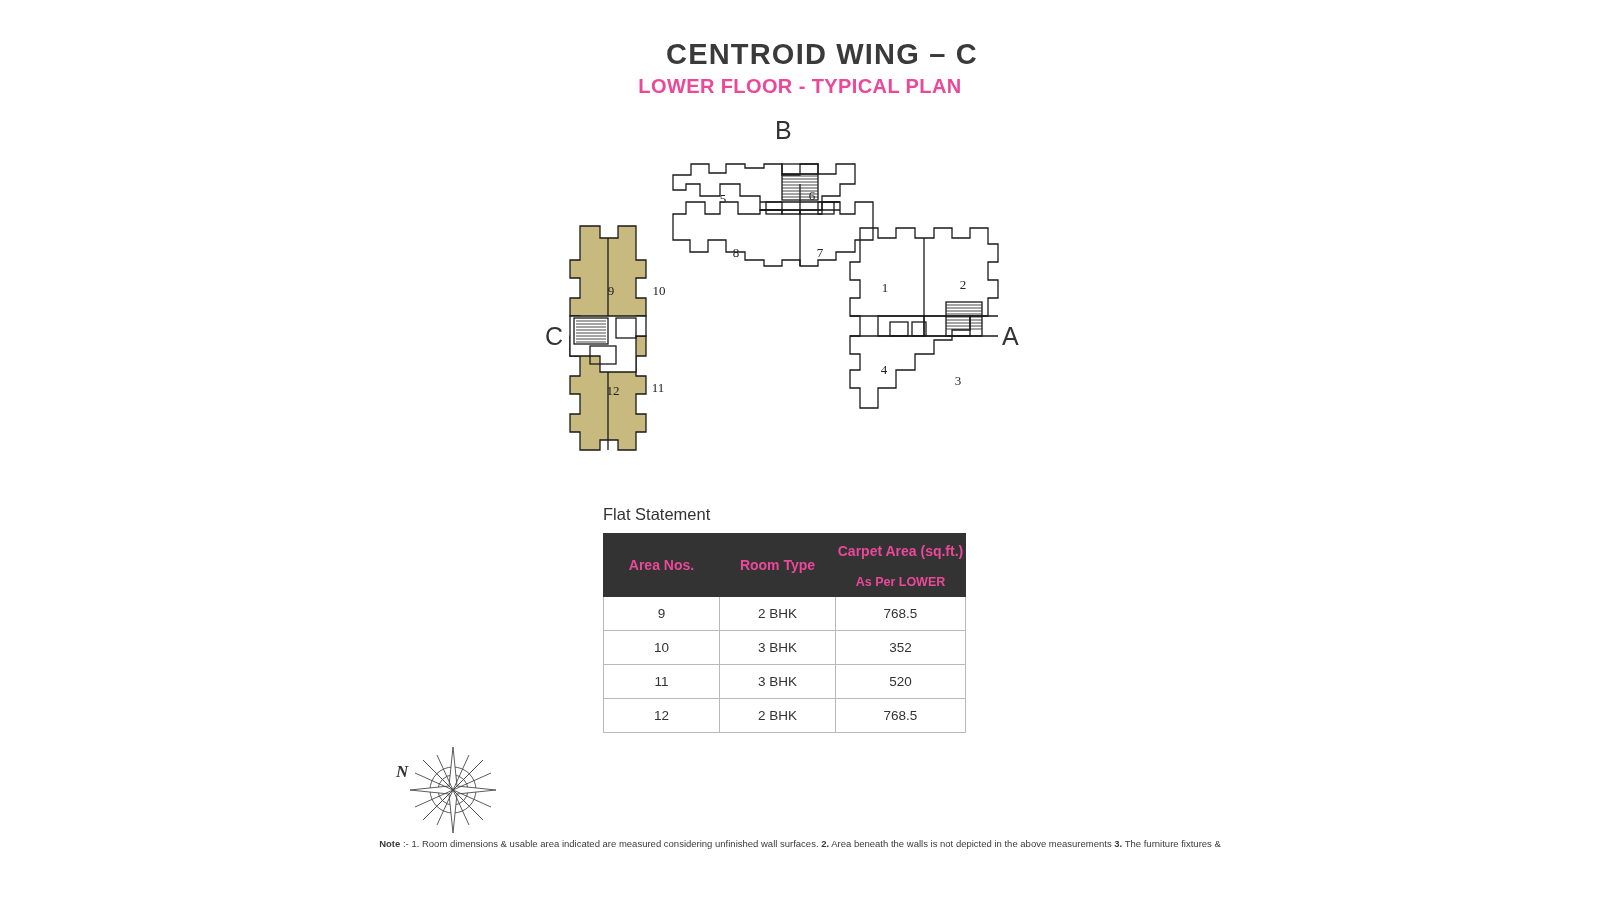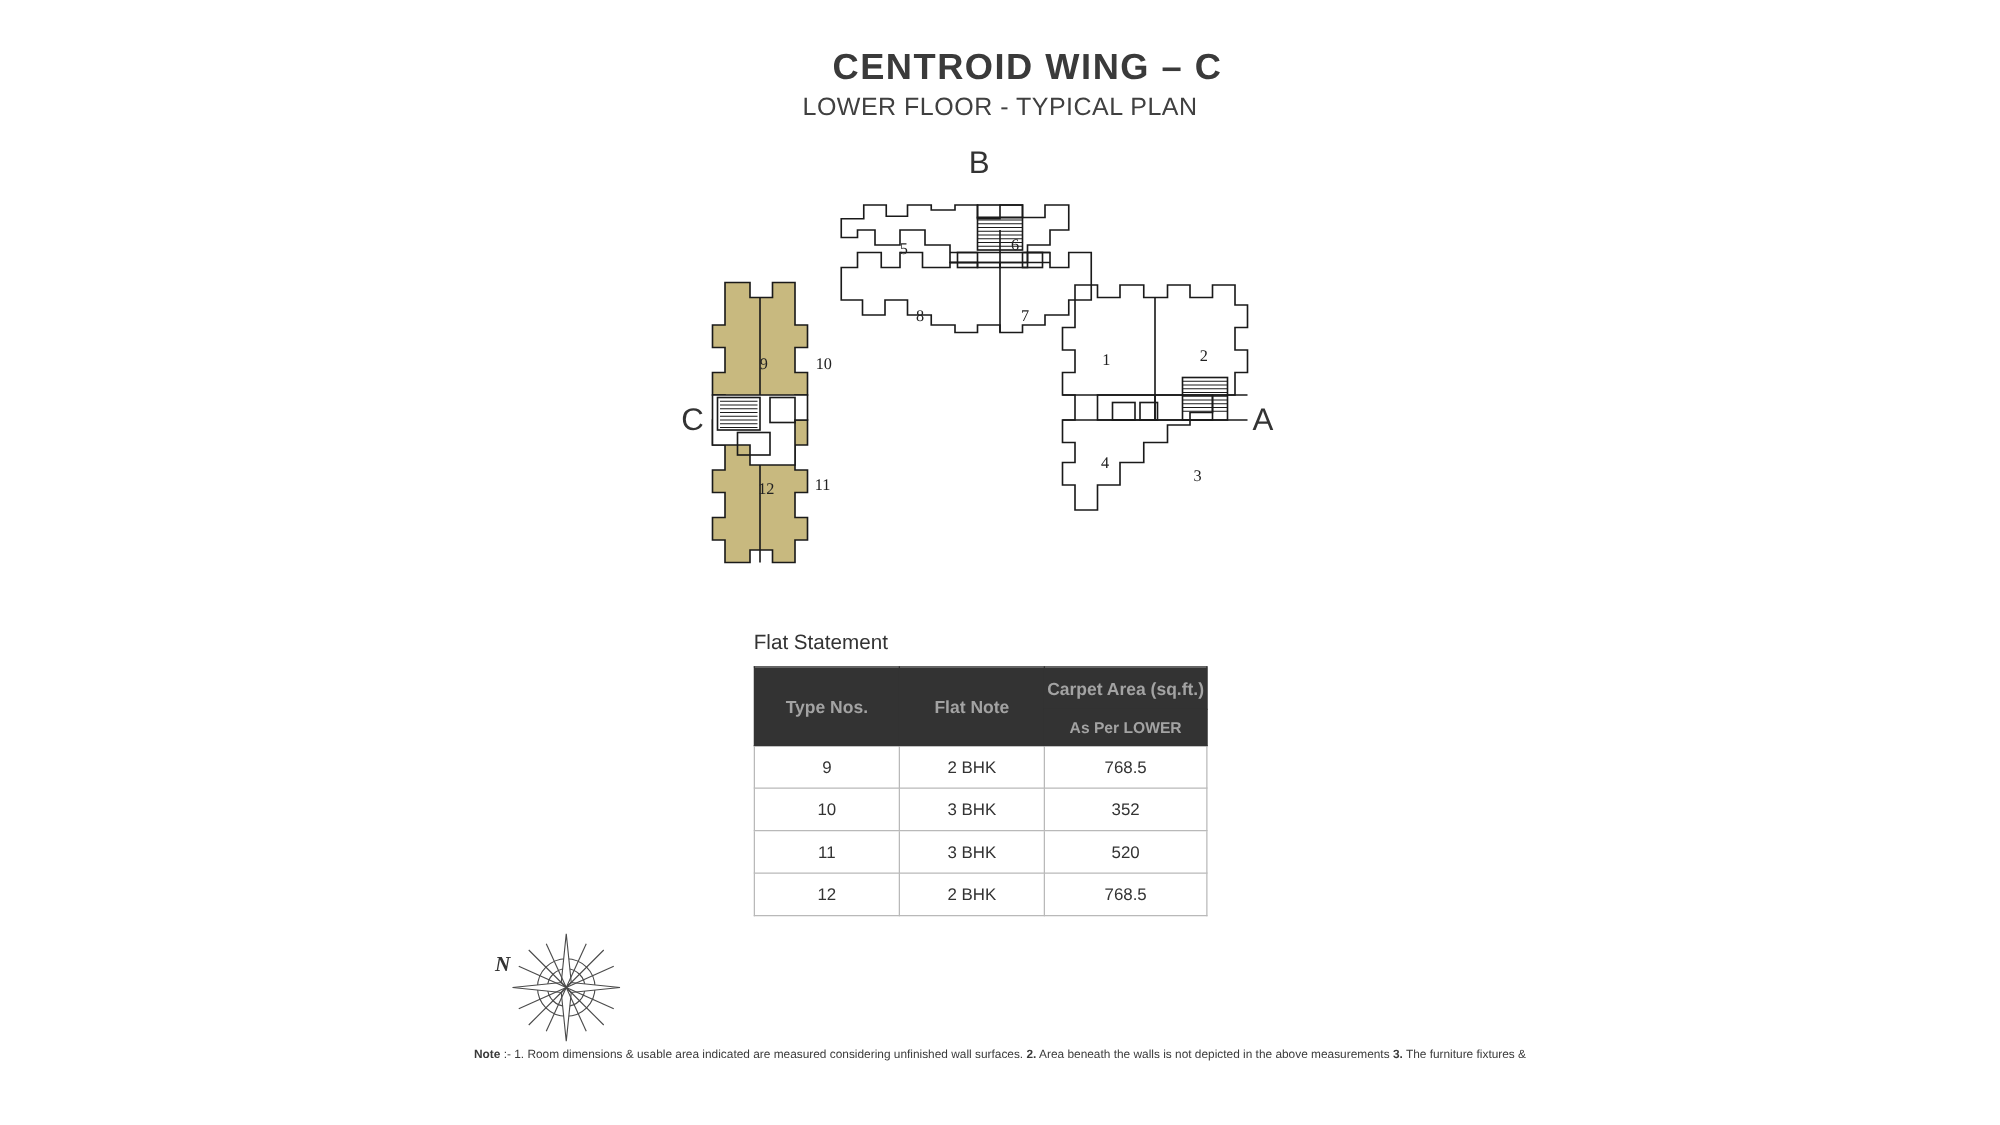--- a/index.html
+++ b/index.html
@@ -28,22 +28,22 @@
     font-size: 29px;
     letter-spacing: 1.2px;
     font-weight: 600;
     color: #3a3a3a;
     line-height: 1.15;
     padding-left: 44px;
   }
   .sub-title {
     font-size: 20px;
     letter-spacing: 0.4px;
-    font-weight: 400;
-    color: #404040;
+    font-weight: 700;
+    color: #ec4899;
     margin-top: 4px;
   }
 
   
   .wing-letter {
     position: absolute;
     font-size: 25px;
     color: #333;
     font-weight: 400;
   }
@@ -81,21 +81,21 @@
     font-size: 13.5px;
     color: #333;
   }
   #area-table th, #area-table td {
     border: 1px solid #b9b9b9;
     text-align: center;
     vertical-align: middle;
   }
   #area-table thead th {
     background: #333333;
-    color: #a3a3a3;
+    color: #ec4899;
     border: 1px solid #333333;
     font-weight: 700;
   }
   .th-main  { height: 31px; font-size: 14px; }
   .th-sub   { height: 26px; font-weight: 400; font-size: 12.5px; }
   #area-table tbody td { height: 31px; background: #fff; }
 
   
   #compass {
     position: absolute;
@@ -254,22 +254,22 @@
   <text class="flat-num" x="99" y="155">10</text>
   <text class="flat-num" x="53" y="255">12</text>
   <text class="flat-num" x="98" y="252">11</text>
 </svg>
 
 <div id="area-statement-label">Flat Statement</div>
 
 <table id="area-table">
   <thead>
     <tr>
-      <th class="th-main" rowspan="2" style="width:113px;">Type Nos.</th>
-      <th class="th-main" rowspan="2" style="width:113px;">Flat Note</th>
+      <th class="th-main" rowspan="2" style="width:113px;">Area Nos.</th>
+      <th class="th-main" rowspan="2" style="width:113px;">Room Type</th>
       <th class="th-main">Carpet Area (sq.ft.)</th>
     </tr>
     <tr>
       <th class="th-sub">As Per LOWER</th>
     </tr>
   </thead>
   <tbody>
     <tr>
       <td>9</td>
       <td>2 BHK</td>

